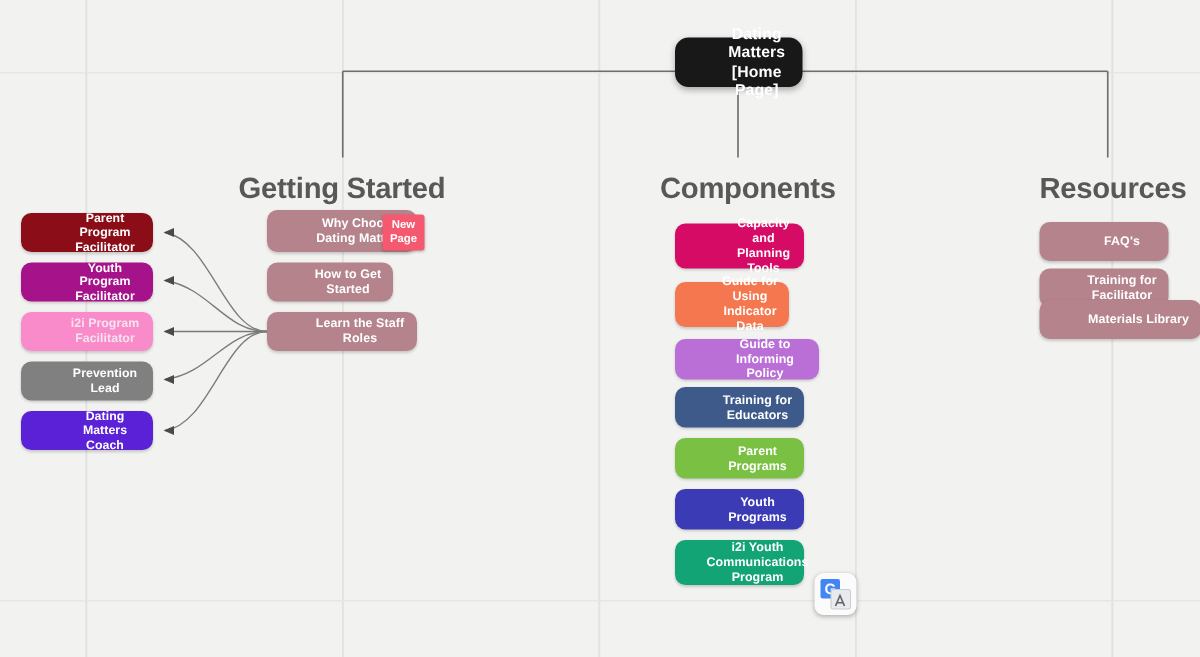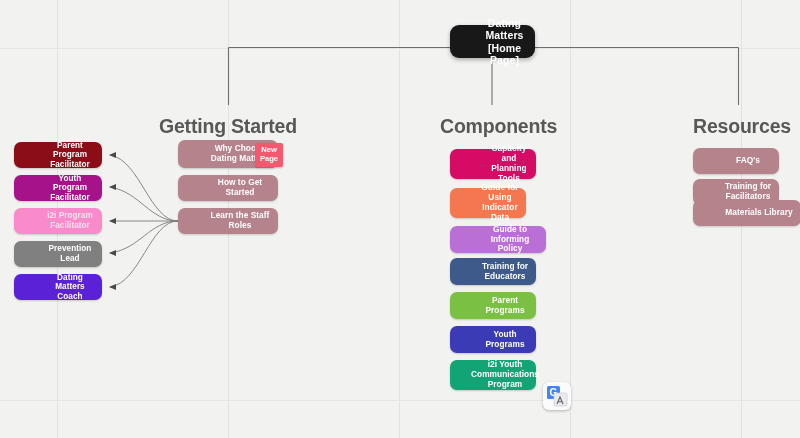--- a/index.html
+++ b/index.html
@@ -183,21 +183,21 @@
   </div>
 
   <div class="node col-node" style="left:178px; top:140px; width:100px; height:28px; background:#b5838b;">
     <span>Why Choose Dating Matters</span>
   </div>
   <div class="badge-newpage" style="left:255px; top:143px; width:28px; height:24px;">
     <span>New</span>
     <span>Page</span>
   </div>
 
-  <div class="node col-node" style="left:178px; top:175px; width:100px; height:26px; background:#b5838b;">
+  <div class="node col-node" style="left:178px; top:175px; width:84px; height:26px; background:#b5838b;">
     <span>How to Get Started</span>
   </div>
   <div class="node col-node" style="left:178px; top:208px; width:100px; height:26px; background:#b5838b;">
     <span>Learn the Staff Roles</span>
   </div>
 
   <div class="node col-node" style="left:450px; top:149px; width:86px; height:30px; background:#d60b66;padding-left:12px;">
     <span>Capacity and Planning Tools</span>
   </div>
   <div class="node col-node" style="left:450px; top:188px; width:76px; height:30px; background:#f5774f;">
@@ -216,21 +216,21 @@
     <span>Youth Programs</span>
   </div>
   <div class="node col-node" style="left:450px; top:360px; width:86px; height:30px; background:#12a474;">
     <span>i2i Youth Communications Program</span>
   </div>
 
   <div class="node col-node" style="left:693px; top:148px; width:86px; height:26px; background:#b5838b;">
     <span>FAQ's</span>
   </div>
   <div class="node col-node" style="left:693px; top:179px; width:86px; height:26px; background:#b5838b;">
-    <span>Training for Facilitators</span>
+    <span>Training for Facilitator</span>
   </div>
   <div class="node col-node" style="left:693px; top:200px; width:108px; height:26px; background:#b5838b;">
     <span>Materials Library</span>
   </div>
 
   <div class="gt-icon" style="left:543px; top:382px;">
     <svg width="28" height="28" viewBox="0 0 28 28">
       <rect x="4" y="4" width="13" height="13" rx="1.5" fill="#4285f4"></rect>
       <text x="10.5" y="14" font-family="'Liberation Sans', sans-serif" font-size="10" font-weight="700" fill="#ffffff" text-anchor="middle">G</text>
       <rect x="11" y="11" width="13" height="13" rx="1.5" fill="#e8eaed" stroke="#c9ccd1" stroke-width="0.7"></rect>

